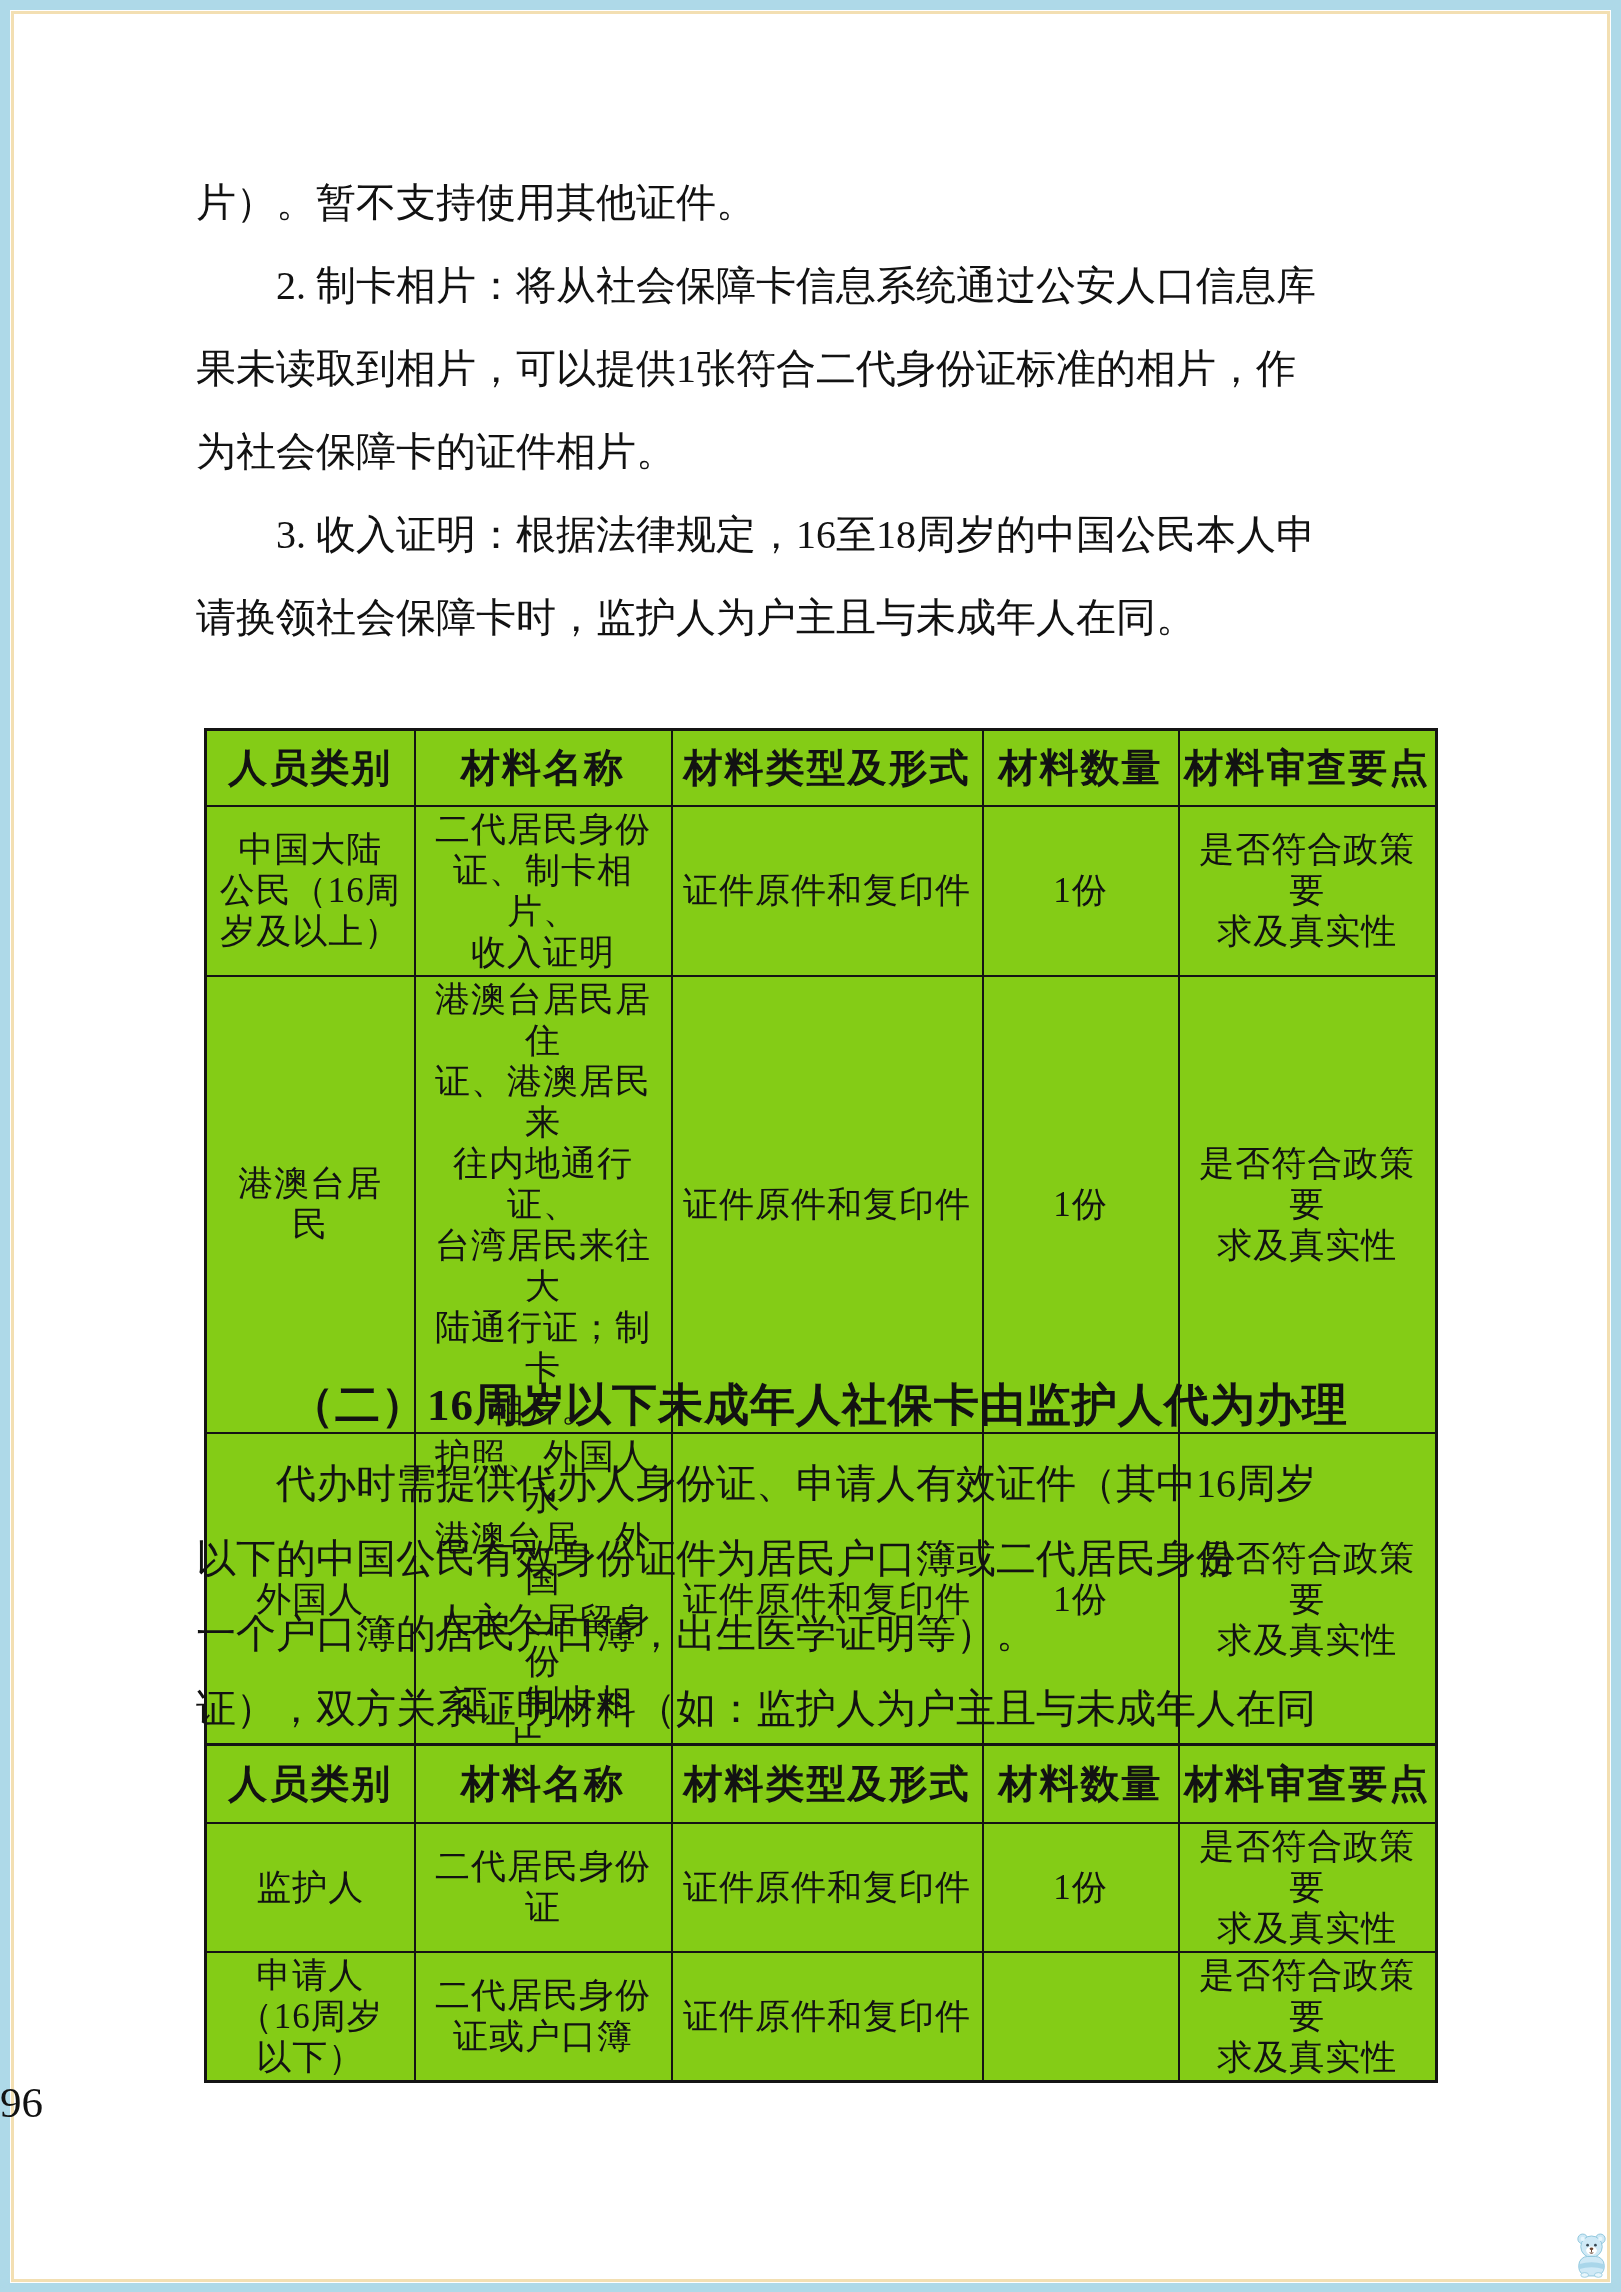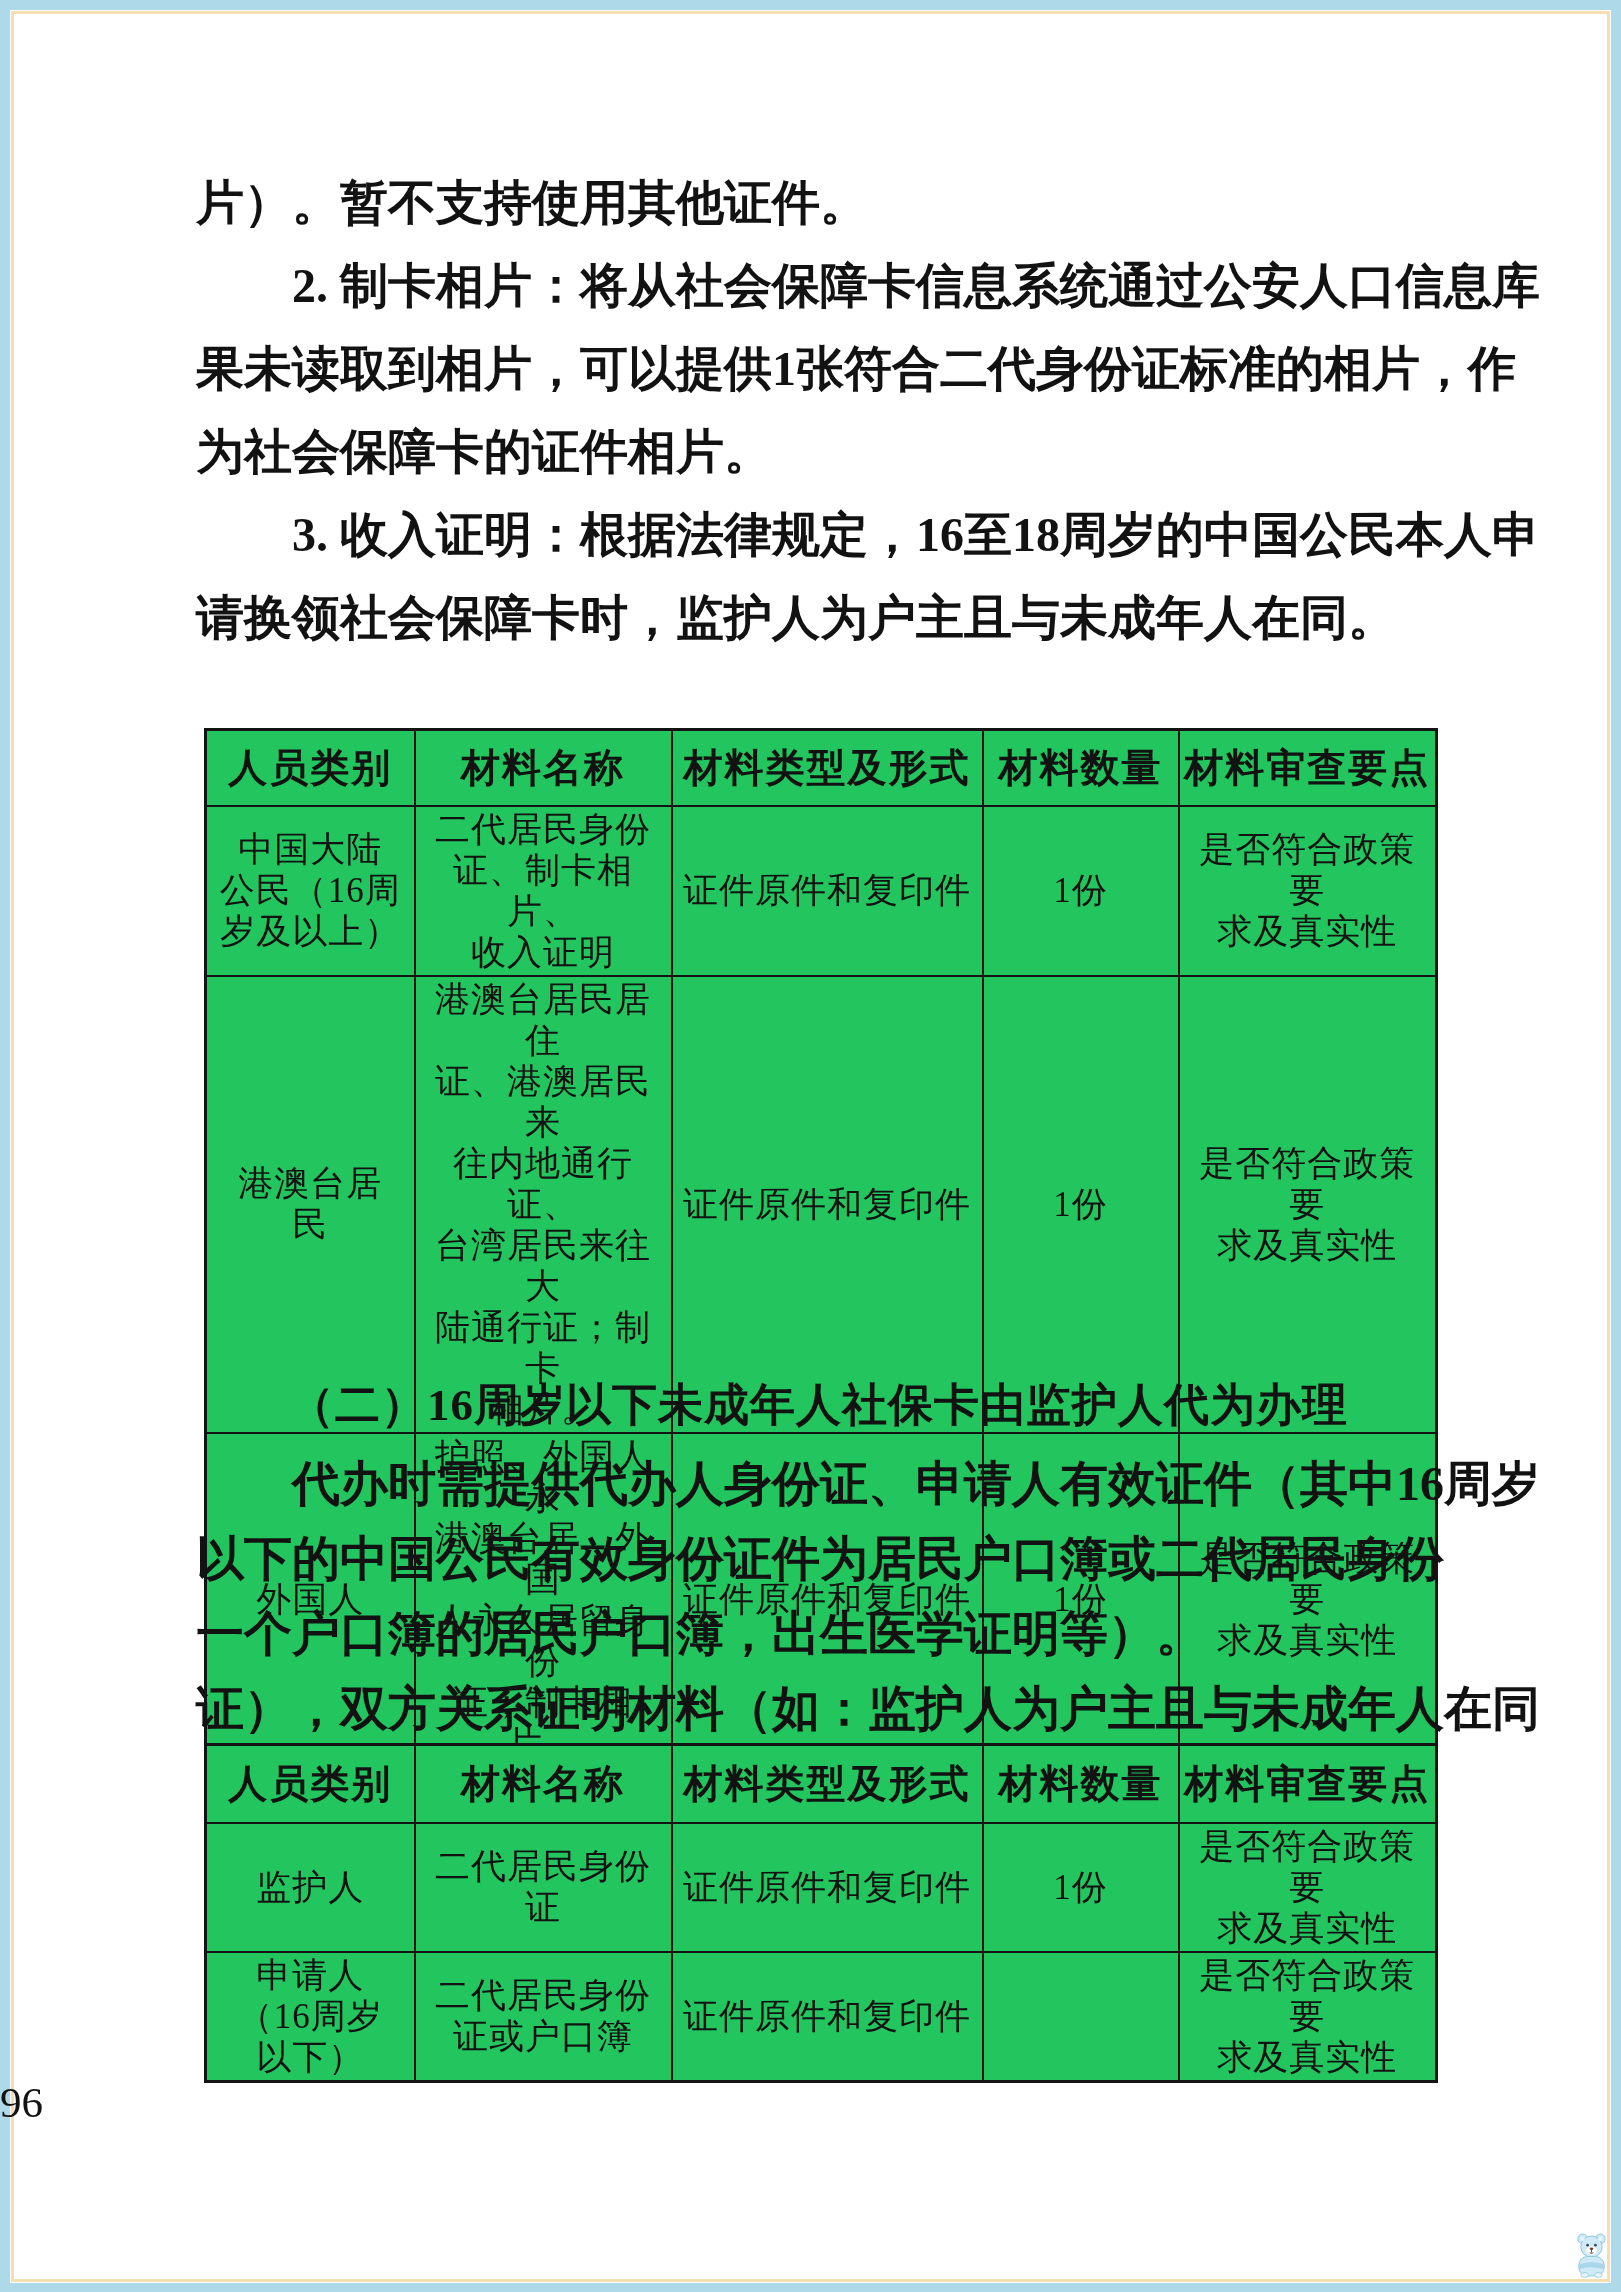--- a/index.html
+++ b/index.html
@@ -13,37 +13,37 @@
     position:relative;
     width:1621px;height:2293px;
     background:#ffffff;
     overflow:hidden;
     font-family:"Liberation Serif","DejaVu Serif",serif;
     color:var(--c-text);
   }
   .frame-outer{position:absolute;inset:0;border:10.8px solid var(--c-frame_outer);pointer-events:none;}
   .frame-inner{position:absolute;inset:10.8px;border:3.9px solid var(--c-frame_inner);pointer-events:none;}
 
-  .body-block{position:absolute;left:196px;width:1227px;font-size:48px;font-weight:bold;}
+  .body-block{position:absolute;left:196px;width:1227px;font-size:40px;}
   .body1{top:161px;line-height:83px;}
   .body2{top:1446px;line-height:75px;}
   .body-line{white-space:pre;}
 
   .heading2{
     position:absolute;left:0;right:0;top:1368px;
     text-align:center;font-size:45px;font-weight:bold;line-height:74px;
     letter-spacing:1px;
     padding-left:16px;
   }
 
   .doc-table{
     position:absolute;left:204px;width:1230px;
     border-collapse:collapse;table-layout:fixed;
     text-align:center;
-    background:#22c55e;
+    background:#84cc16;
   }
   .t1{top:728px;}
   .t2{top:1743px;}
   .doc-table th,.doc-table td{
     border:2px solid var(--c-table_border);
     border-top-width:2.9px;border-bottom-width:2.9px;
     vertical-align:middle;
     padding:2px 3.9px;
     white-space:pre-line;
     overflow:hidden;

